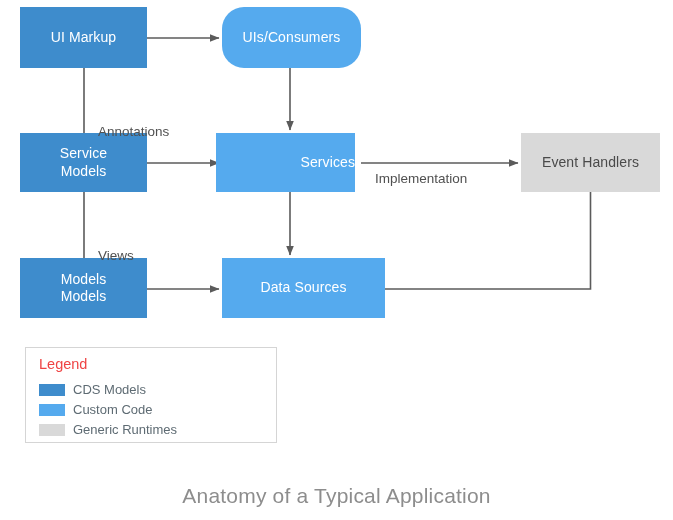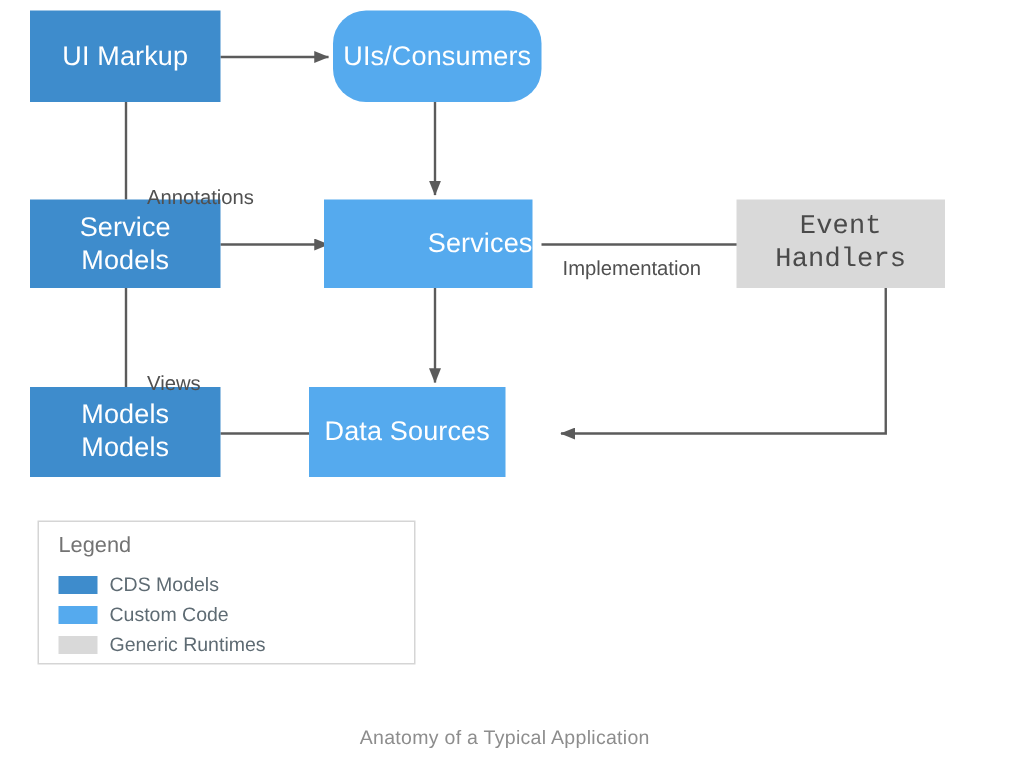--- a/index.html
+++ b/index.html
@@ -33,21 +33,21 @@
 
   
   .node {
     position: absolute;
     box-sizing: border-box;
     display: flex;
     align-items: center;
     justify-content: center;
     text-align: center;
     line-height: 1.22;
-    font-size: 18px;
+    font-size: 14px;
     letter-spacing: 0.1px;
   }
   .node.cds {
     background: #3e8ccc;
     color: #ffffff;
   }
   .node.custom {
     background: #55aaee;
     color: #ffffff;
   }
@@ -72,21 +72,21 @@
     top: 347px;
     width: 252px;
     height: 96px;
     box-sizing: border-box;
     border: 1px solid #d5d5d5;
     background: #ffffff;
     padding: 9px 0 0 13px;
   }
   #legend-title {
     font-size: 14.5px;
-    color: #737373;
+    color: #ef4444;
     margin-bottom: 7px;
     line-height: 1.1;
   }
   .legend-row {
     display: flex;
     align-items: center;
     height: 20px;
   }
   .legend-swatch {
     width: 26px;
@@ -101,21 +101,21 @@
     text-align: center;
   }
 
   
   #caption {
     position: absolute;
     left: 0;
     top: 484px;
     width: 673px;
     text-align: center;
-    font-size: 13px;
+    font-size: 21px;
     color: #8d8d8d;
     letter-spacing: 0.2px;
   }
 </style>
 </head>
 <body>
 
 <div id="diagram-root">
 
   <svg id="connectors" width="673" height="520" viewBox="0 0 673 520">
@@ -162,32 +162,32 @@
     <span>
       <span>Service</span><br>
       <span>Models</span>
     </span>
   </div>
 
   <div class="node custom" style="left:216px; top:133px; width:139px; height:59px;justify-content:flex-end;">
     <span>Services</span>
   </div>
 
-  <div class="node generic" style="left:491px; top:133px; width:139px; height:59px;font-family:Liberation Mono, monospace;">
+  <div class="node generic" style="left:521px; top:133px; width:139px; height:59px;">
     <span>Event Handlers</span>
   </div>
 
   <div class="node cds" style="left:20px; top:258px; width:127px; height:60px;">
     <span>
       <span>Models</span><br>
       <span>Models</span>
     </span>
   </div>
 
-  <div class="node custom" style="left:206px; top:258px; width:131px; height:60px;text-align:center;">
+  <div class="node custom" style="left:222px; top:258px; width:163px; height:60px;text-align:center;">
     <span>Data Sources</span>
   </div>
 
   <div class="edge-label" style="left:98px; top:90px;">Annotations</div>
 
   <div class="edge-label" style="left:98px; top:214px;">Views</div>
 
   <div class="edge-label" style="left:375px; top:137px;">Implementation</div>
 
   <div id="legend">

